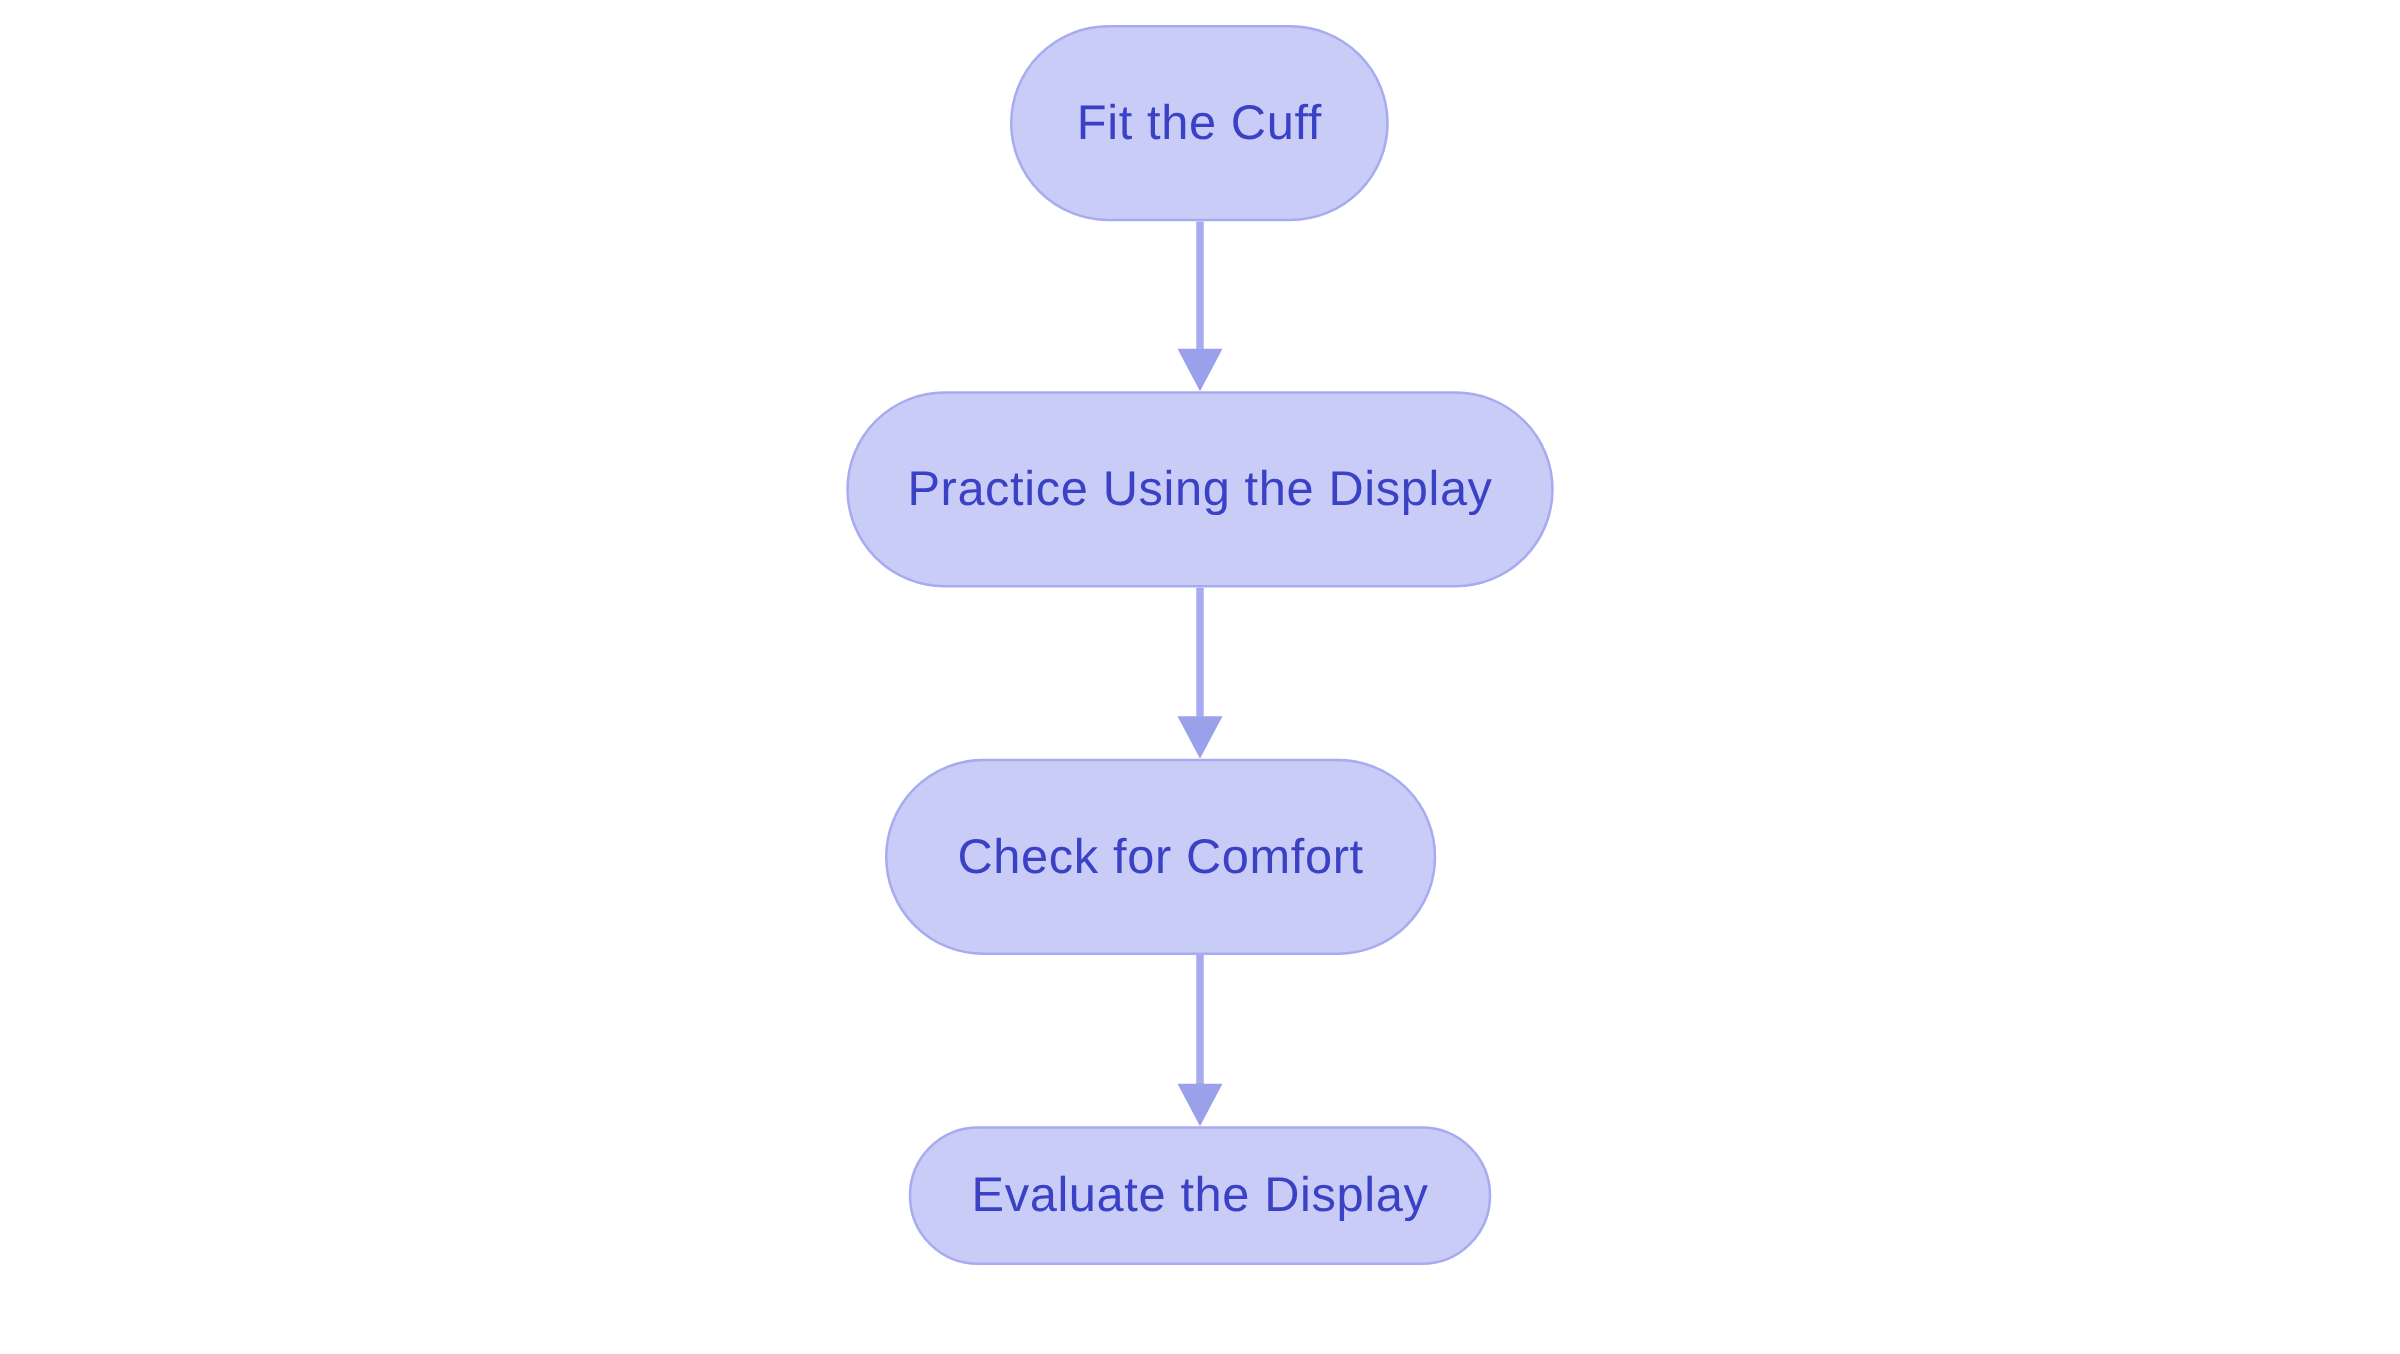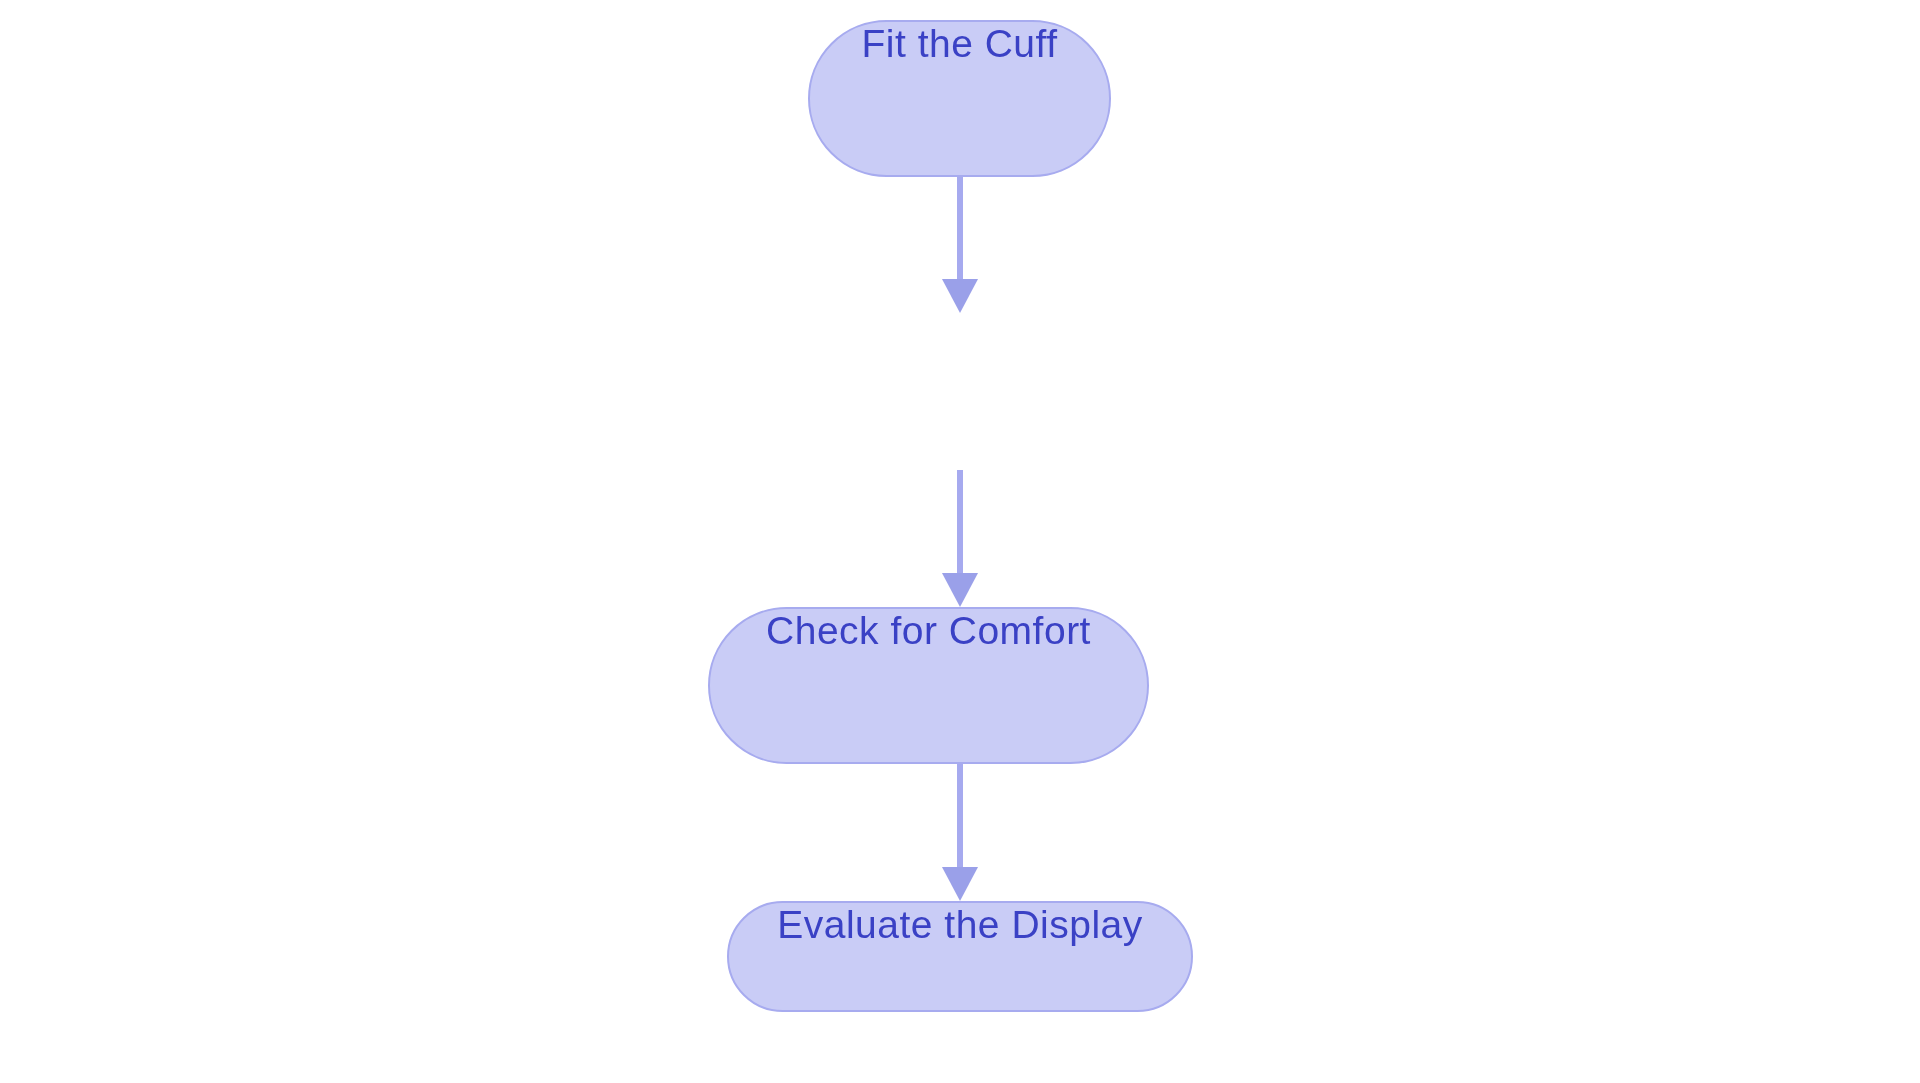--- a/index.html
+++ b/index.html
@@ -18,20 +18,21 @@
     position: absolute;
     inset: 0;
   }
   .node {
     position: absolute;
     box-sizing: border-box;
     background: var(--node-fill, #c9ccf6);
     border: 2.5px solid var(--node-border, #a7abef);
     border-radius: 80px;
     display: flex;
+    align-items: center;
     justify-content: center;
     color: var(--node-text, #3a41c5);
     font-size: 39px;
     letter-spacing: 0.5px;
     white-space: nowrap;
   }
   .n1 { left: 808px; top: 20px;  width: 303px; height: 157px; }
   .n2 { left: 677px; top: 313px; width: 566px; height: 157px; }
   .n3 { left: 708px; top: 607px; width: 441px; height: 157px; }
   .n4 { left: 727px; top: 901px; width: 466px; height: 111px; }
@@ -63,20 +64,23 @@
     <span>Fit the Cuff</span>
   </div>
 
   <div class="arrow a1">
     <svg viewBox="0 0 44 136" preserveAspectRatio="none">
       <line x1="22" y1="0" x2="22" y2="104"></line>
       <polygon points="4,102 40,102 22,136"></polygon>
     </svg>
   </div>
 
+  <div class="node n2">
+    <span>Practice Using the Display</span>
+  </div>
 
   <div class="arrow a2">
     <svg viewBox="0 0 44 137" preserveAspectRatio="none">
       <line x1="22" y1="0" x2="22" y2="105"></line>
       <polygon points="4,103 40,103 22,137"></polygon>
     </svg>
   </div>
 
   <div class="node n3">
     <span>Check for Comfort</span>

